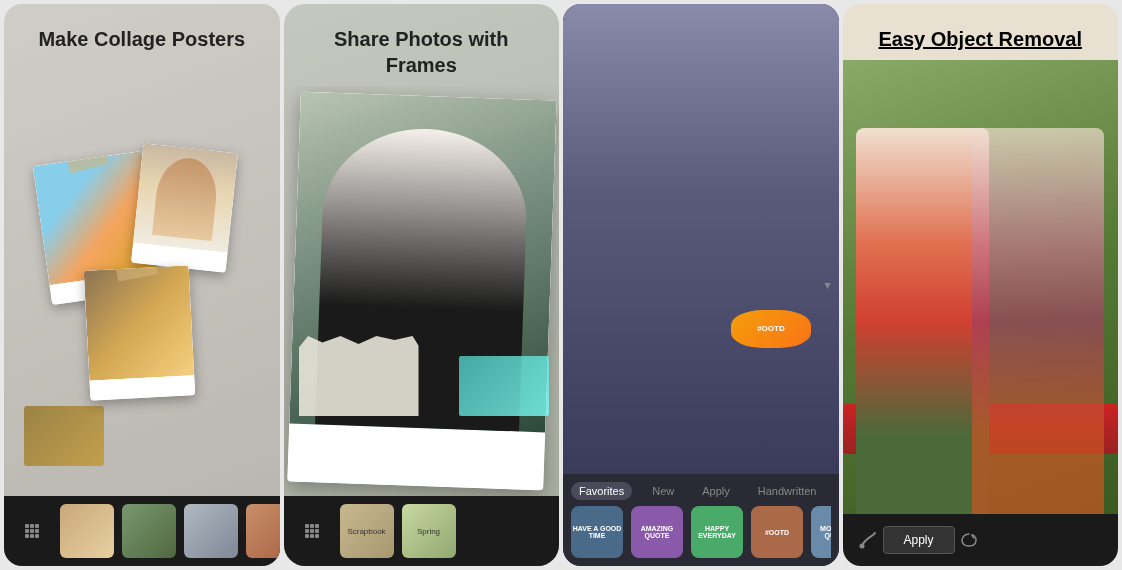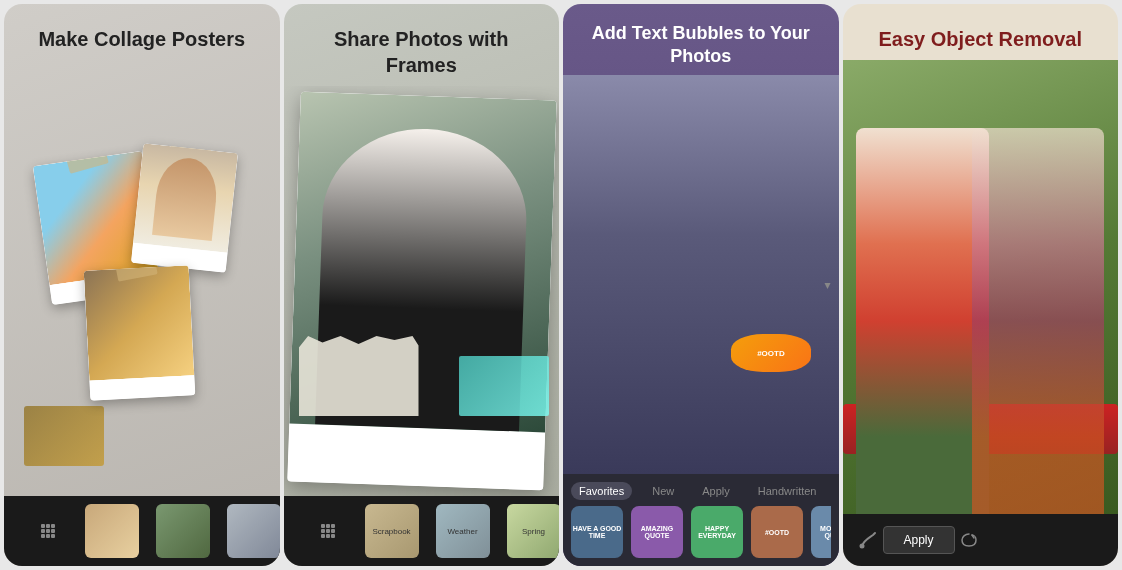--- a/index.html
+++ b/index.html
@@ -146,22 +146,22 @@
       background: linear-gradient(135deg, #8b6914 0%, #c4941f 100%);
       border-radius: 3px;
       opacity: 0.7;
     }
 
     .thumbnail-bar {
       height: 70px;
       background: #1a1a1a;
       display: flex;
       align-items: center;
-      gap: 17px;
-      padding: 6px 24px;
+      gap: 8px;
+      padding: 6px 8px;
       overflow: hidden;
     }
 
     .thumb {
       height: 54px;
       width: 54px;
       border-radius: 6px;
       overflow: hidden;
       flex-shrink: 0;
     }
@@ -186,20 +186,21 @@
     .thumb-icon .dot {
       width: 4px;
       height: 4px;
       background: #888;
       border-radius: 1px;
     }
 
     
     .card2 {
       background: linear-gradient(160deg, #c5c8c0 0%, #a8ab9e 100%);
+      border-radius: 21px;
     }
 
     .card2 .headline {
       text-align: center;
       padding: 22px 20px 8px;
       font-size: 20px;
       font-weight: 600;
       color: #222;
       line-height: 1.3;
     }
@@ -394,22 +395,23 @@
     
     .card4 {
       background: #e8e0d0;
     }
 
     .card4 .headline {
       text-align: center;
       padding: 22px 20px 8px;
       font-size: 20px;
       font-weight: 600;
-      color: #7f1d1d;
+      color: #000000;
       line-height: 1.3;
+      text-decoration: underline;
     }
 
     .card4 .photo-area {
       flex: 1;
       position: relative;
       overflow: hidden;
     }
 
     .removal-scene {
       position: absolute;
@@ -568,32 +570,27 @@
           <div class="dot"></div>
           <div class="dot"></div>
         <div class="dot"></div>
           <div class="dot"></div>
           <div class="dot"></div>
       </div>
     </div>
     <div class="thumb" style="background:linear-gradient(135deg,#c8b890,#a89870); display:flex; align-items:center; justify-content:center; font-size:8px; color:#333;">
       <span>Scrapbook</span>
     </div>
-    <div class="thumb" style="background:linear-gradient(135deg,#a0b8c0,#809098); display:flex; align-items:center; justify-content:center; font-size:8px; color:#333;">
-      <span>Weather</span>
-    </div>
     <div class="thumb" style="background:linear-gradient(135deg,#c8d8a0,#90a870); display:flex; align-items:center; justify-content:center; font-size:8px; color:#333;">
       <span>Spring</span>
     </div>
   </div>
 </div>
 
 <div class="phone-card card3">
-  <div class="headline">Add Text Bubbles
-to Your Photos</div>
   <div class="photo-area">
     <div class="skater-person"></div>
     <div class="bubble-ootd">
       <span>#OOTD</span>
     </div>
   </div>
   <div class="text-panel">
     <div class="text-tabs">
       <div class="text-tab active">Favorites</div>
       <div class="text-tab">New</div>

